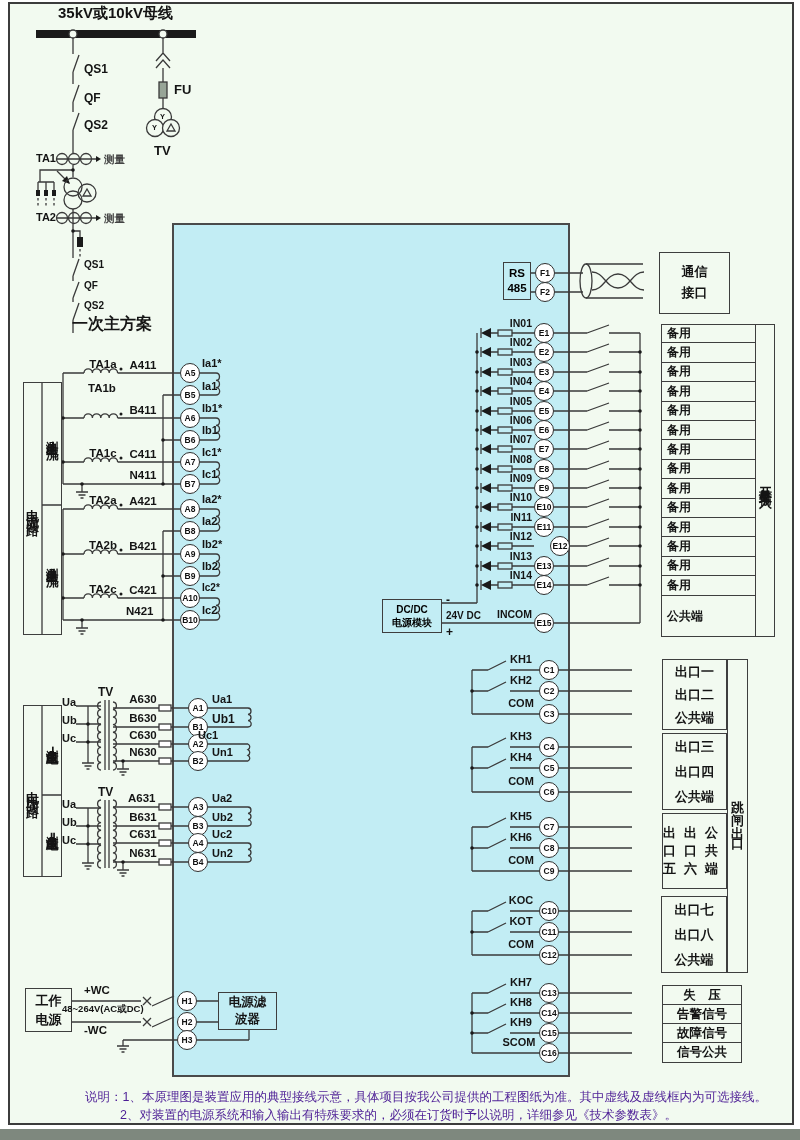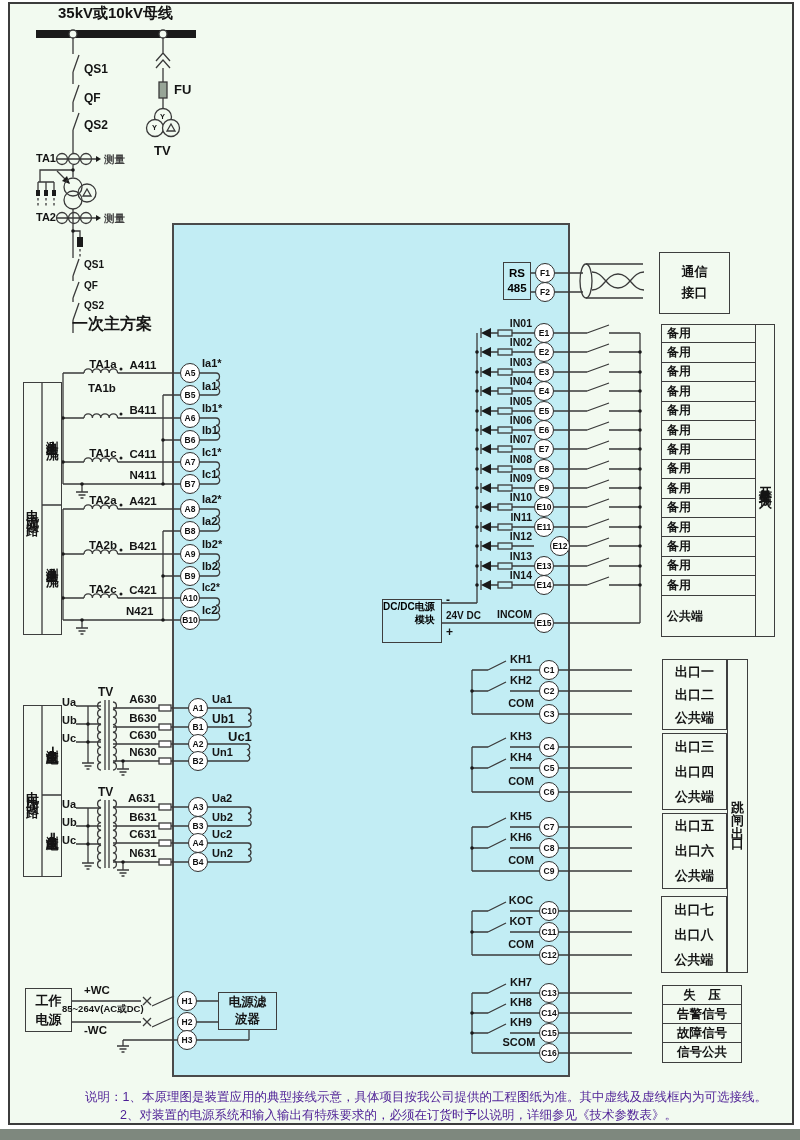--- a/index.html
+++ b/index.html
@@ -328,32 +328,32 @@
   <div class="term" style="left:188px;top:698px">A1</div>
   <div class="term" style="left:188px;top:717px">B1</div>
   <div class="term" style="left:188px;top:734px">A2</div>
   <div class="term" style="left:188px;top:751px">B2</div>
   <div class="term" style="left:188px;top:797px">A3</div>
   <div class="term" style="left:188px;top:816px">B3</div>
   <div class="term" style="left:188px;top:833px">A4</div>
   <div class="term" style="left:188px;top:852px">B4</div>
   <div class="lb" style="left:212px;top:694px;font-size:11px">Ua1</div>
   <div class="lb" style="left:212px;top:713px;font-size:12px">Ub1</div>
-  <div class="lb" style="left:228px;top:730px;font-size:13px">Uc1</div>
+  <div class="lb" style="left:198px;top:730px;font-size:11px">Uc1</div>
   <div class="lb" style="left:212px;top:747px;font-size:11px">Un1</div>
   <div class="lb" style="left:212px;top:793px;font-size:11px">Ua2</div>
   <div class="lb" style="left:212px;top:812px;font-size:11px">Ub2</div>
   <div class="lb" style="left:212px;top:829px;font-size:11px">Uc2</div>
   <div class="lb" style="left:212px;top:848px;font-size:11px">Un2</div>
 
   <div class="box ctr" style="left:25px;top:988px;width:47px;height:44px">
     <div class="lb ctr" style="position:static;font-size:13px;width:30px;line-height:1.5;white-space:normal">工作电源</div>
   </div>
   <div class="lb" style="left:84px;top:985px">+WC</div>
-  <div class="lb" style="left:62px;top:1004px;font-size:9.5px">85~264V(AC或DC)</div>
+  <div class="lb" style="left:62px;top:1004px;font-size:9.5px">48~264V(AC或DC)</div>
   <div class="lb" style="left:84px;top:1025px">-WC</div>
   <div class="term" style="left:177px;top:991px">H1</div>
   <div class="term" style="left:177px;top:1012px">H2</div>
   <div class="term" style="left:177px;top:1030px">H3</div>
   <div class="box ctr" style="left:218px;top:992px;width:59px;height:38px">
     <div class="lb ctr" style="position:static;font-size:12.5px;width:42px;line-height:1.4;white-space:normal">电源滤波器</div>
   </div>
 
   <div class="box" style="left:503px;top:262px;width:28px;height:38px;display:flex;flex-direction:column;align-items:center;justify-content:center">
     <span style="font-weight:bold;font-size:11.5px;line-height:1.3">RS</span>
@@ -388,21 +388,21 @@
   <div class="term" style="left:534px;top:420px">E6</div>
   <div class="term" style="left:534px;top:439px">E7</div>
   <div class="term" style="left:534px;top:459px">E8</div>
   <div class="term" style="left:534px;top:478px">E9</div>
   <div class="term" style="left:534px;top:497px">E10</div>
   <div class="term" style="left:534px;top:517px">E11</div>
   <div class="term" style="left:550px;top:536px">E12</div>
   <div class="term" style="left:534px;top:556px">E13</div>
   <div class="term" style="left:534px;top:575px">E14</div>
   <div class="term" style="left:534px;top:613px">E15</div>
-  <div class="box" style="left:382px;top:599px;width:60px;height:44px;display:flex;flex-direction:row;justify-content:center">
+  <div class="box" style="left:382px;top:599px;width:60px;height:34px;display:flex;flex-direction:column;align-items:center;justify-content:center">
     <span style="font-weight:bold;font-size:10px;line-height:1.3">DC/DC</span>
     <span style="font-weight:bold;font-size:10px;line-height:1.3">电源模块</span>
   </div>
   <div class="lb" style="left:446px;top:594px;font-size:12px">-</div>
   <div class="lb" style="left:446px;top:611px;font-size:10px">24V DC</div>
   <div class="lb" style="left:446px;top:626px;font-size:12px">+</div>
 
   <div class="box" style="left:661px;top:324px;width:114px;height:313px"></div>
   <div class="trow" style="left:661px;top:324px">备用</div>
   <div class="trow" style="left:661px;top:343.4px">备用</div>
@@ -457,21 +457,21 @@
   <div class="box" style="left:662px;top:659px;width:65px;height:71px;display:flex;flex-direction:column">
     <div class="tline">出口一</div>
     <div class="tline">出口二</div>
     <div class="tline">公共端</div>
   </div>
   <div class="box" style="left:662px;top:733px;width:65px;height:77px;display:flex;flex-direction:column">
     <div class="tline">出口三</div>
     <div class="tline">出口四</div>
     <div class="tline">公共端</div>
   </div>
-  <div class="box" style="left:662px;top:813px;width:65px;height:76px;display:flex;flex-direction:column">
+  <div class="box" style="left:662px;top:813px;width:65px;height:76px;display:flex;flex-direction:row">
     <div class="tline">出口五</div>
     <div class="tline">出口六</div>
     <div class="tline">公共端</div>
   </div>
   <div class="box" style="left:661px;top:896px;width:66px;height:77px;display:flex;flex-direction:column">
     <div class="tline">出口七</div>
     <div class="tline">出口八</div>
     <div class="tline">公共端</div>
   </div>
   <div class="box lb ctr vt" style="left:727px;top:659px;width:21px;height:314px;font-size:13px;letter-spacing:13px">跳闸出口</div>

